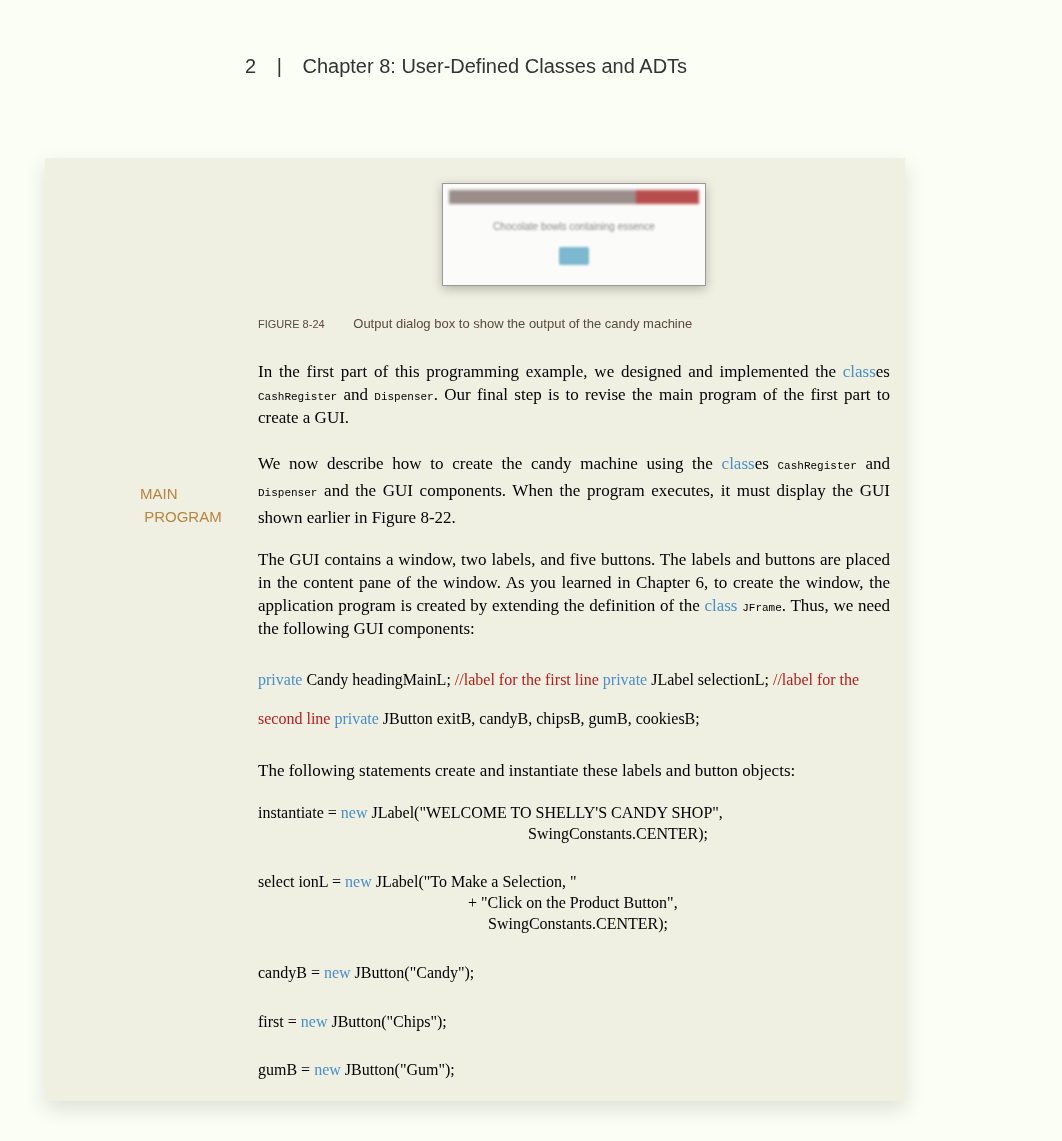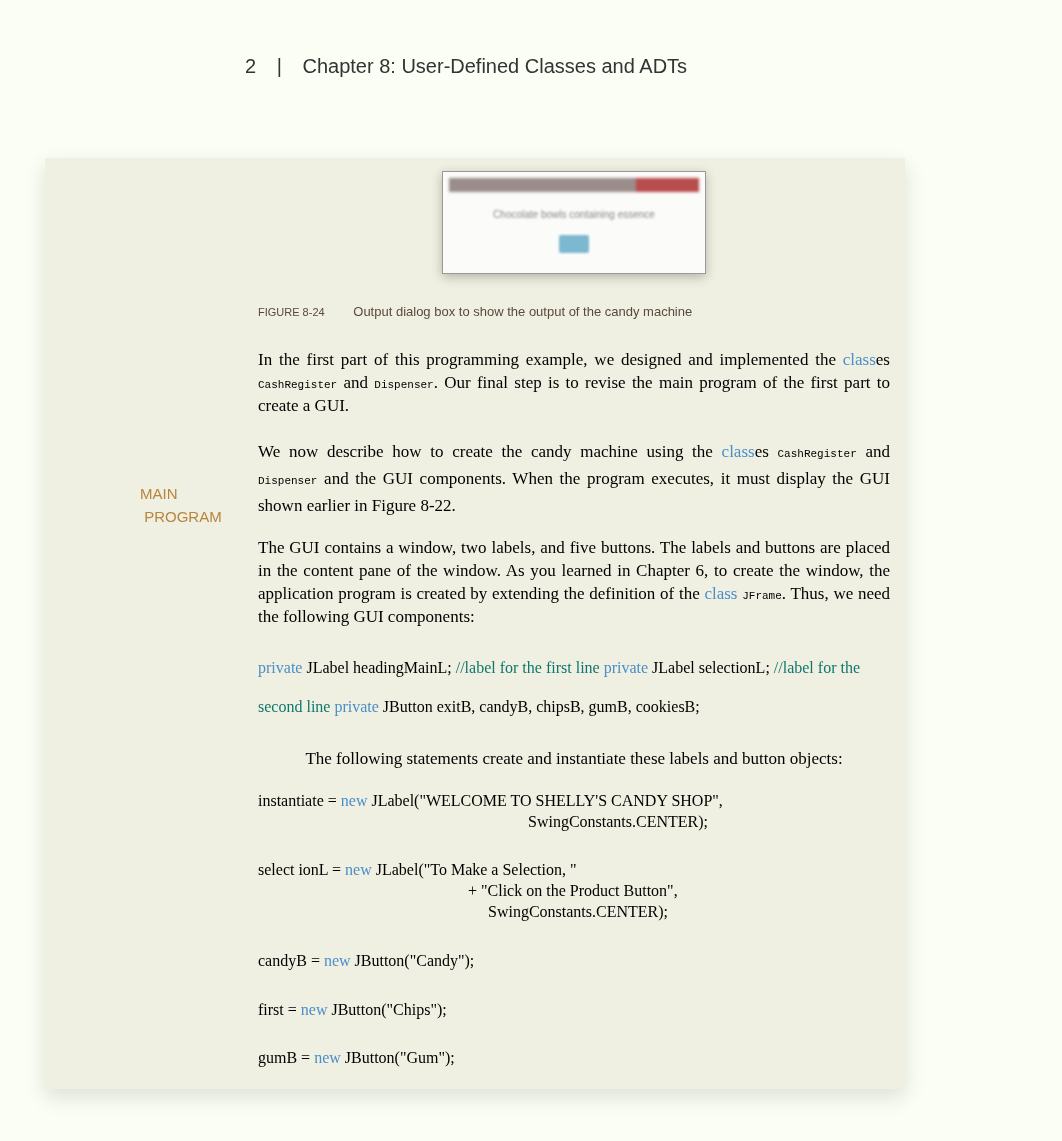--- a/index.html
+++ b/index.html
@@ -43,21 +43,21 @@
       position: absolute;
       left: 95px;
       top: 325px;
       font-family: Verdana, Arial, sans-serif;
       font-size: 15px;
       color: #b88440;
       line-height: 1.5;
     }
     .main-content {
       margin-left: 213px;
-      padding-top: 13px;
+      padding-top: 25px;
       padding-right: 15px;
       padding-bottom: 20px;
     }
     .figure-box {
       margin: 0 auto 30px auto;
       width: 250px;
       background: #fbfbf9;
       border: 1px solid #999;
       box-shadow: 0 3px 10px rgba(0,0,0,0.25);
       padding: 6px;
@@ -114,21 +114,21 @@
       margin-bottom: 18px;
     }
     .code-kw {
       color: #4a8ec9;
     }
     .code-name {
       font-family: 'Courier New', monospace;
       font-size: 11px;
     }
     .code-comment {
-      color: #0f766e;
+      color: #b91c1c;
     }
     .code-line {
       font-family: Georgia, serif;
       font-size: 16px;
       margin-bottom: 22px;
       line-height: 1.4;
     }
     .code-line-tight {
       font-family: Georgia, serif;
       font-size: 16px;
@@ -178,24 +178,24 @@
 
       <div class="body-text-loose">
         <span>We now describe how to create the candy machine using  the </span><span class="code-kw">class</span><span>es </span><span class="code-name">CashRegister</span><span> and </span><span class="code-name">Dispenser</span><span> and the GUI components. When the program executes, it must display the GUI shown earlier in Figure 8-22.</span>
       </div>
 
       <div class="body-text">
         <span>The GUI contains a window, two labels, and five buttons. The labels and buttons are placed in the content pane of the window. As you learned in Chapter 6, to create the window, the application program is created by extending the definition of the </span><span class="code-kw">class</span><span> </span><span class="code-name">JFrame</span><span>. Thus, we need the following GUI components:</span>
       </div>
 
       <div class="code-line" style="line-height:2.4;">
-        <span class="code-kw">private</span><span> JLabel headingMainL; </span><span class="code-comment">//label for the first line</span><span> </span><span class="code-kw">private</span><span> JLabel selectionL;      </span><span class="code-comment">//label for the second line</span><span> </span><span class="code-kw">private</span><span> JButton exitB, candyB, chipsB, gumB, cookiesB;</span>
-      </div>
-
-      <div class="body-text" style="text-align:center;">The following statements create and instantiate these labels and button objects:</div>
+        <span class="code-kw">private</span><span> Candy headingMainL; </span><span class="code-comment">//label for the first line</span><span> </span><span class="code-kw">private</span><span> JLabel selectionL;      </span><span class="code-comment">//label for the second line</span><span> </span><span class="code-kw">private</span><span> JButton exitB, candyB, chipsB, gumB, cookiesB;</span>
+      </div>
+
+      <div class="body-text" style="text-align:left;">The following statements create and instantiate these labels and button objects:</div>
 
       <div class="code-line-tight">
         <span>instantiate = </span><span class="code-kw">new</span><span> JLabel("WELCOME TO SHELLY'S CANDY SHOP",</span><br>
         <span class="indent1" style="display:inline-block;">SwingConstants.CENTER);</span>
       </div>
 
       <div class="code-line-tight">
         <span>select     ionL =     </span><span class="code-kw">new</span><span> JLabel("To Make a Selection, "</span><br>
         <span class="indent2" style="display:inline-block;">+ "Click on the Product Button",</span><br>
         <span class="indent3" style="display:inline-block;">SwingConstants.CENTER);</span>

